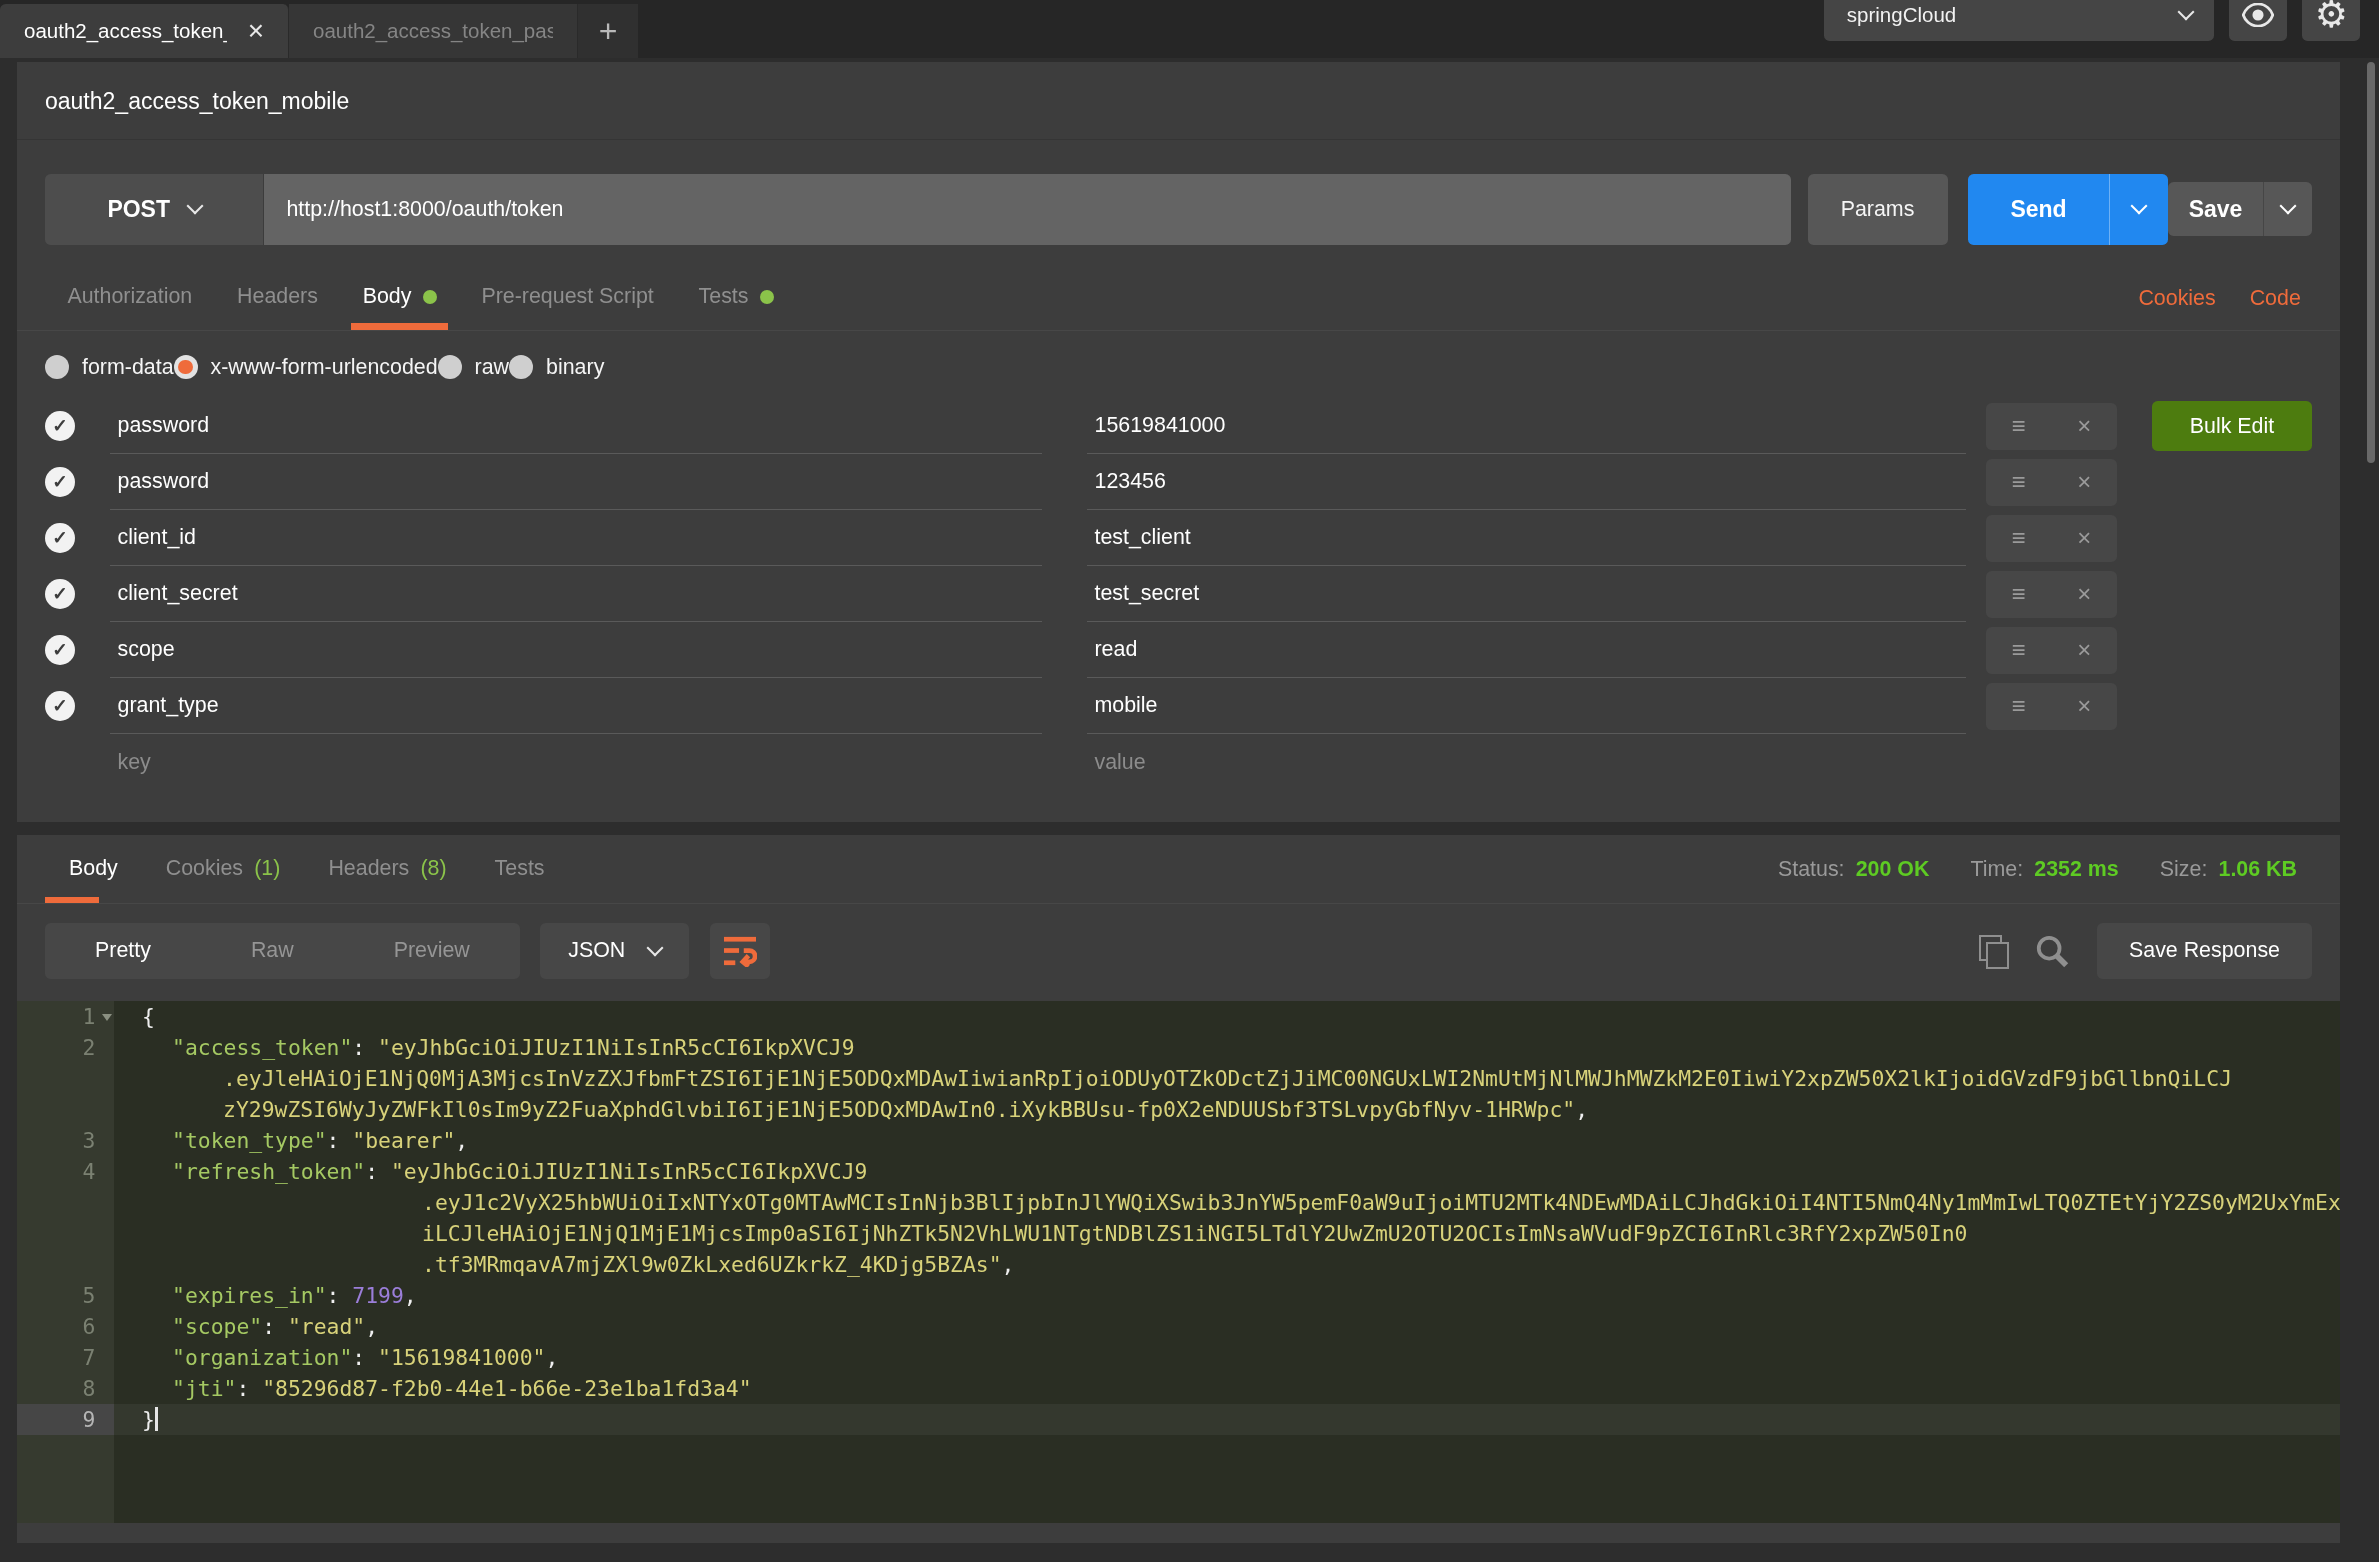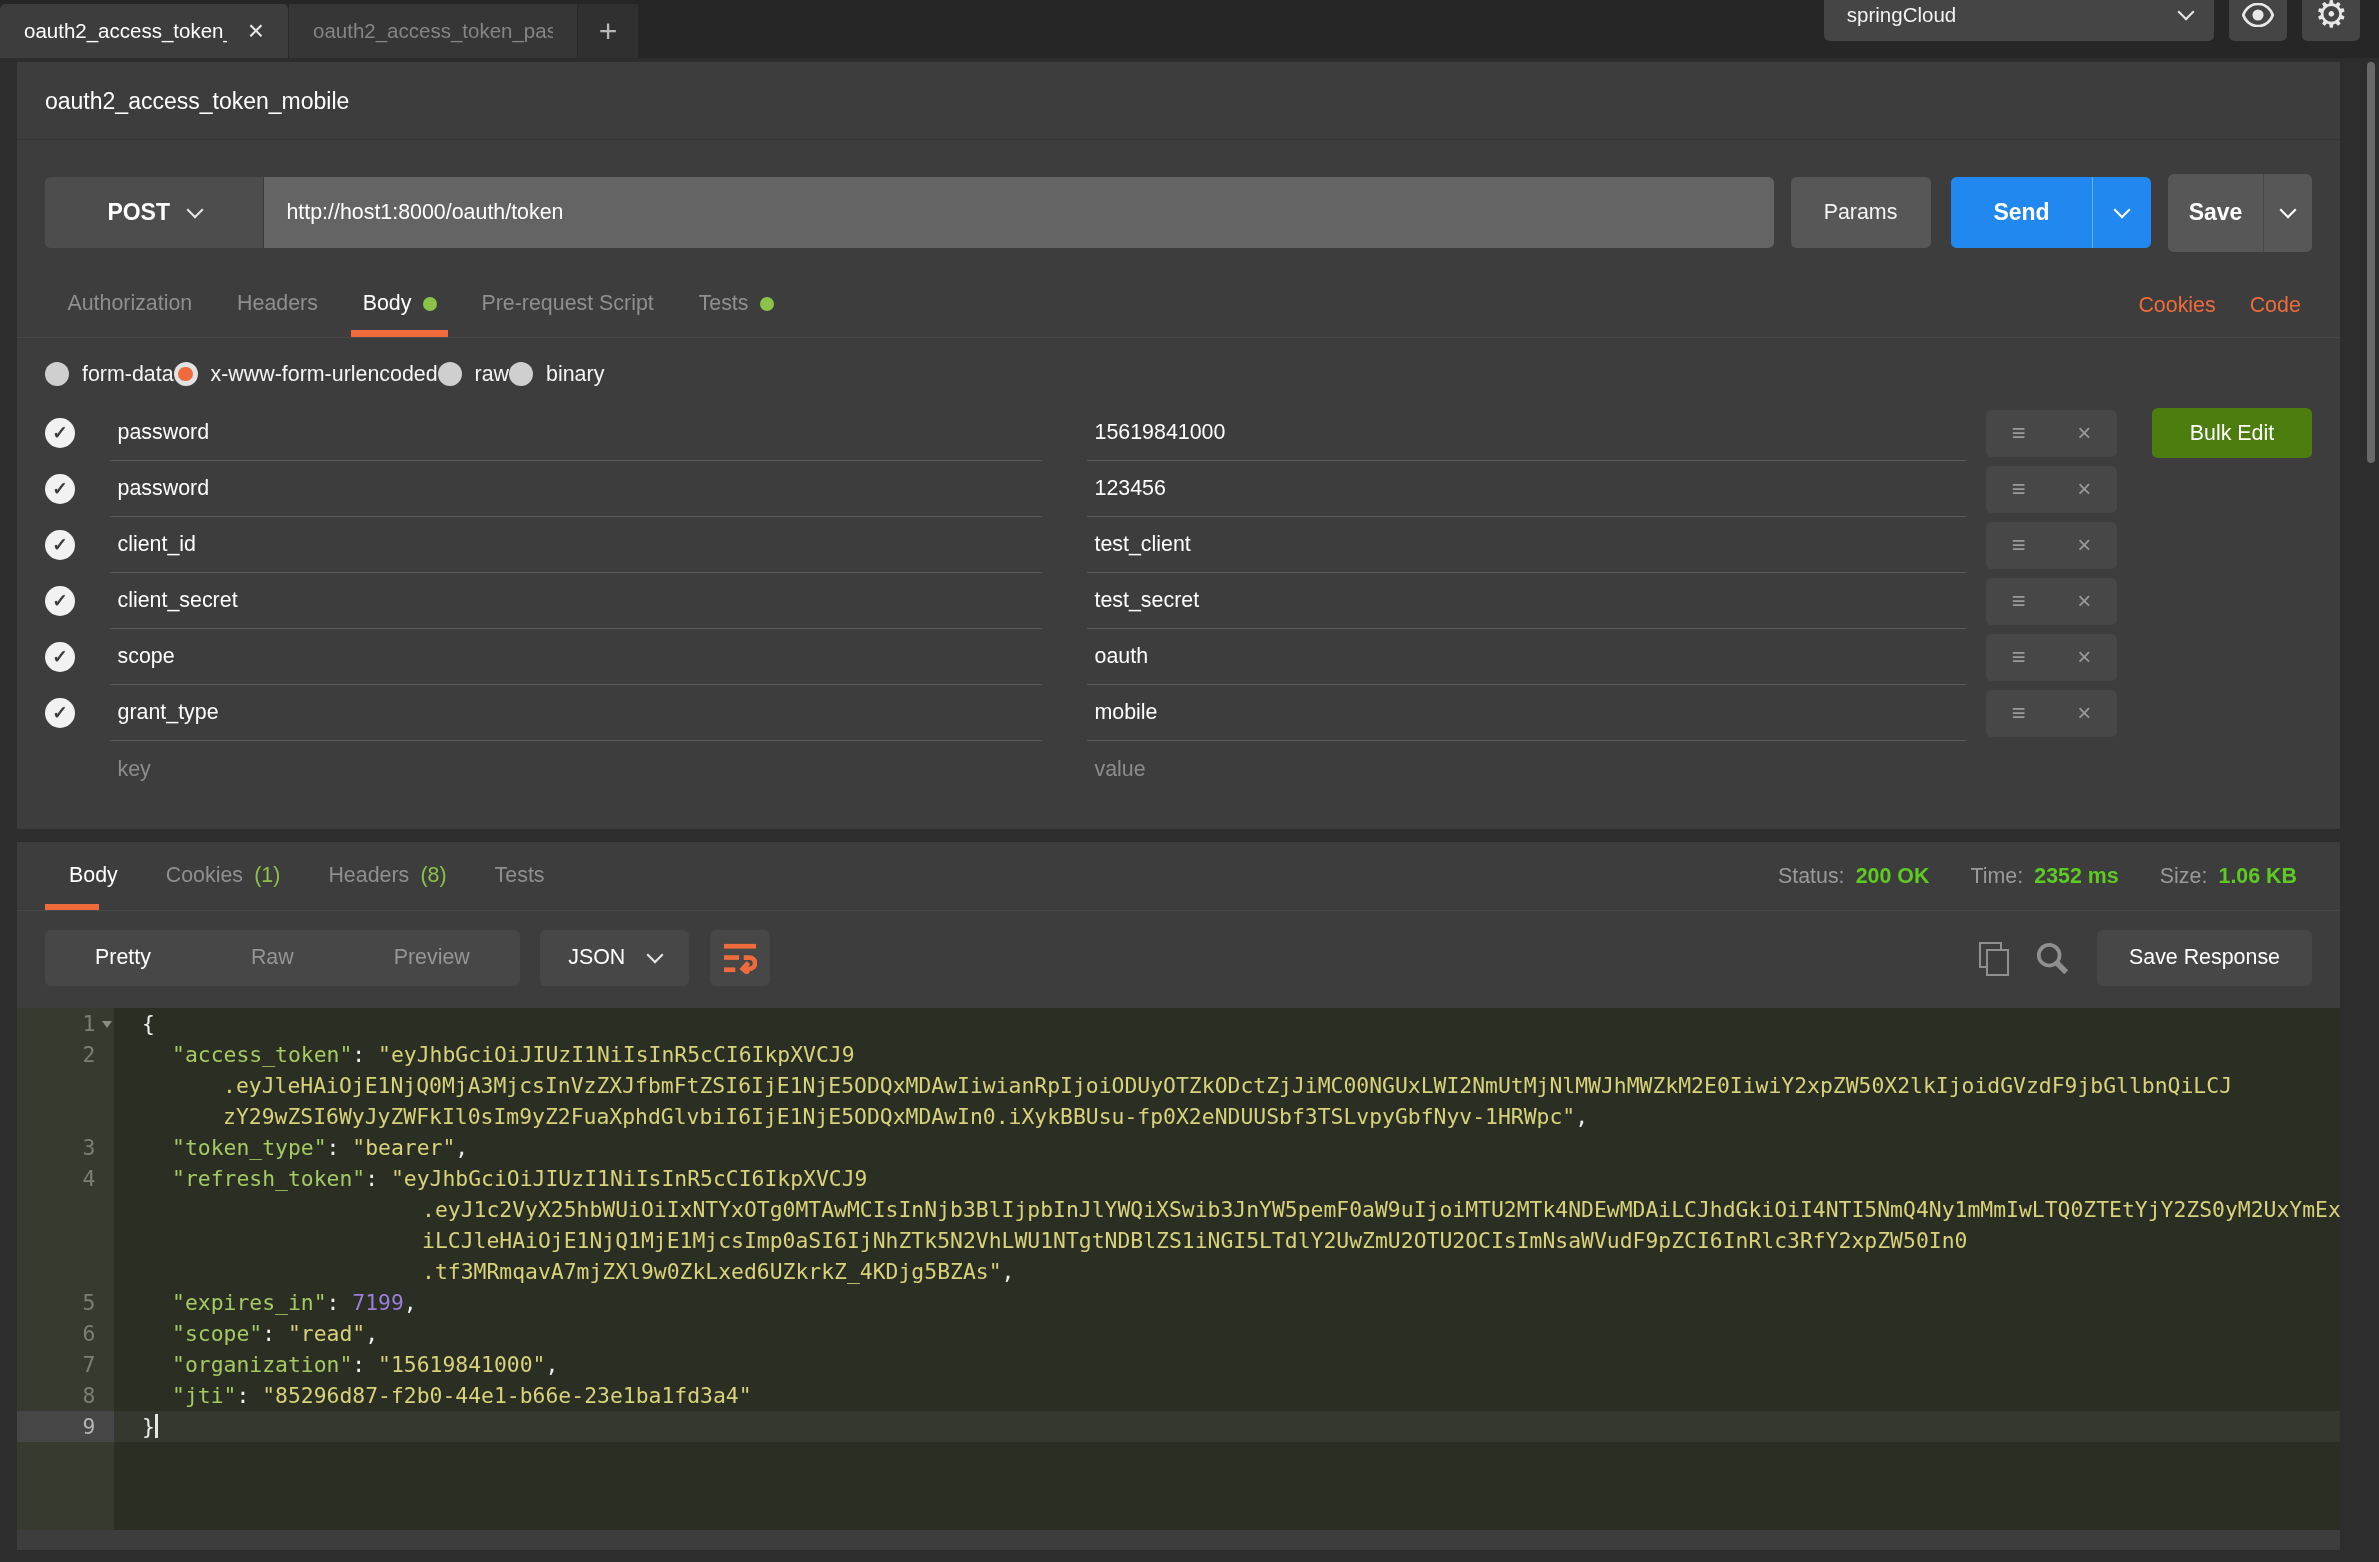--- a/index.html
+++ b/index.html
@@ -66,21 +66,21 @@
     display:flex; align-items:center; justify-content:center; font-size:21.4px; color:#f5f5f5;
   }
   .send-btn {
     width:200px; height:71px; margin-left:20.5px; background:#2188f0; border-radius:5.6px;
     display:flex; overflow:hidden;
   }
   .send-main { flex:1; display:flex; align-items:center; justify-content:center;
     font-size:23px; font-weight:700; color:#ffffff; border-right:0.9px solid rgba(255,255,255,.35); }
   .send-caret { width:58px; display:flex; align-items:center; justify-content:center; }
   .save-btn {
-    width:144px; height:78px; margin-left:17px; background:#575757; border-radius:5.6px;
+    width:144px; height:54px; background:#575757; border-radius:5.6px;
     display:flex; overflow:hidden;
   }
   .save-main { flex:1; display:flex; align-items:center; justify-content:center;
     font-size:23px; font-weight:700; color:#ffffff; border-right:0.9px solid #464646; }
   .save-caret { width:48px; display:flex; align-items:center; justify-content:center; }
 
   
   .req-tabs-row { display:flex; align-items:center; padding:0 28px; margin-top:22.4px;
     border-bottom:0.9px solid #474747; }
   .req-tabs { display:flex; }
@@ -344,21 +344,21 @@
           <div class="kv-side"></div>
         </div>
         <div class="kv-row">
           <div class="kv-check-cell">
             <span class="kcheck">
               <span>✓</span>
             </span>
           </div>
           <div class="kcell key">scope</div>
           <div class="kv-gap"></div>
-          <div class="kcell val">oauth</div>
+          <div class="kcell val">read</div>
           <div class="kv-actions-cell">
             <div class="kv-actions">
               <span class="ic">≡</span>
               <span class="ic">×</span>
             </div>
           </div>
           <div class="kv-side"></div>
         </div>
         <div class="kv-row">
           <div class="kv-check-cell">

